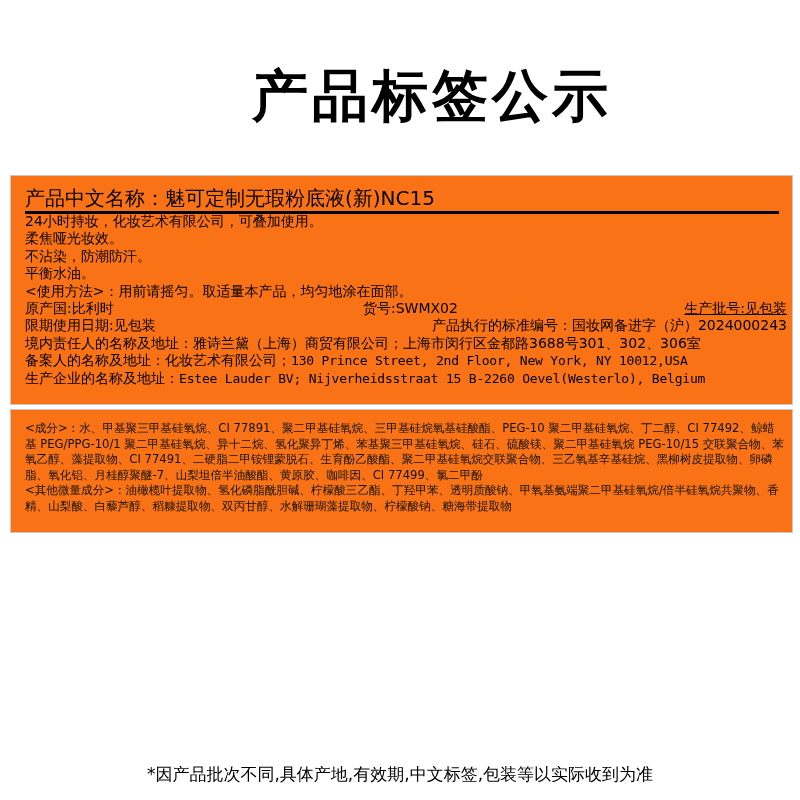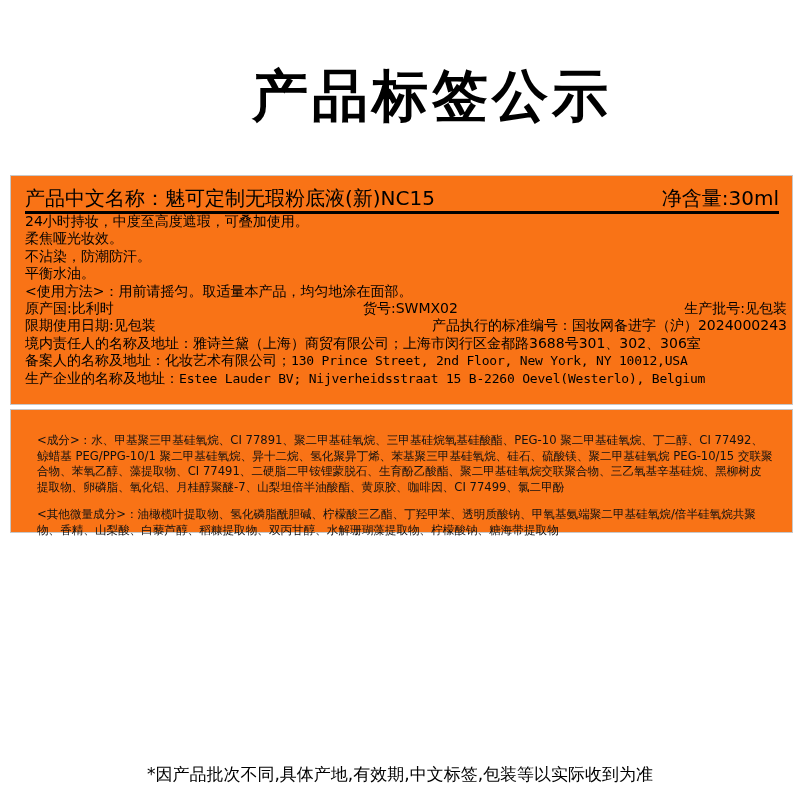--- a/index.html
+++ b/index.html
@@ -31,47 +31,46 @@
     font-size: 14px; line-height: 17.4px; white-space: nowrap;
   }
   .line { height: 17.4px; position: relative; }
   .mono { font-family: "DejaVu Sans Mono", "Liberation Mono", monospace; font-size: 13px; letter-spacing: -0.2px; }
   .abs { position: absolute; top: 0; }
 
   .ingr-body {
     position: absolute; left: 14px; top: 11px; width: 760px;
     font-size: 11.6px; line-height: 15.5px; color: #111;
   }
-  .ingr-body p { margin: 12px; }
+  .ingr-body p { margin: 0; }
 
   .footnote {
     position: absolute; left: 0; top: 762px; width: 800px; text-align: center;
     font-size: 17px; line-height: 24px; color: #000000;
   }
 </style>
 </head>
 <body>
 
 <div class="page-title">产品标签公示</div>
 
 <div class="box box-info">
   <div class="header-row">
     <span><span>产品中文名称：</span><span>魅可定制无瑕粉底液(新)NC15</span></span>
-    <span>净含量:30ml</span>
   </div>
   <div class="info-body">
-    <div class="line">24小时持妆，中度至高度遮瑕，可叠加使用。</div>
+    <div class="line">24小时持妆，化妆艺术有限公司，可叠加使用。</div>
     <div class="line">柔焦哑光妆效。</div>
     <div class="line">不沾染，防潮防汗。</div>
     <div class="line">平衡水油。</div>
     <div class="line">&lt;使用方法&gt;：用前请摇匀。取适量本产品，均匀地涂在面部。</div>
     <div class="line">
       <span>原产国:比利时</span>
       <span class="abs" style="left:338px;">货号:SWMX02</span>
-      <span class="abs" style="right:-4px;">生产批号:见包装</span>
+      <span class="abs" style="right:-4px;text-decoration:underline;">生产批号:见包装</span>
     </div>
     <div class="line">
       <span>限期使用日期:见包装</span>
       <span class="abs" style="right:-4px;margin-left:8px;">产品执行的标准编号：国妆网备进字（沪）2024000243</span>
     </div>
     <div class="line">境内责任人的名称及地址：雅诗兰黛（上海）商贸有限公司；上海市闵行区金都路3688号301、302、306室</div>
     <div class="line"><span>备案人的名称及地址：化妆艺术有限公司；</span><span class="mono">130 Prince Street, 2nd Floor, New York, NY 10012,USA</span></div>
     <div class="line"><span>生产企业的名称及地址：</span><span class="mono">Estee Lauder BV; Nijverheidsstraat 15 B-2260 Oevel(Westerlo), Belgium</span></div>
   </div>
 </div>

